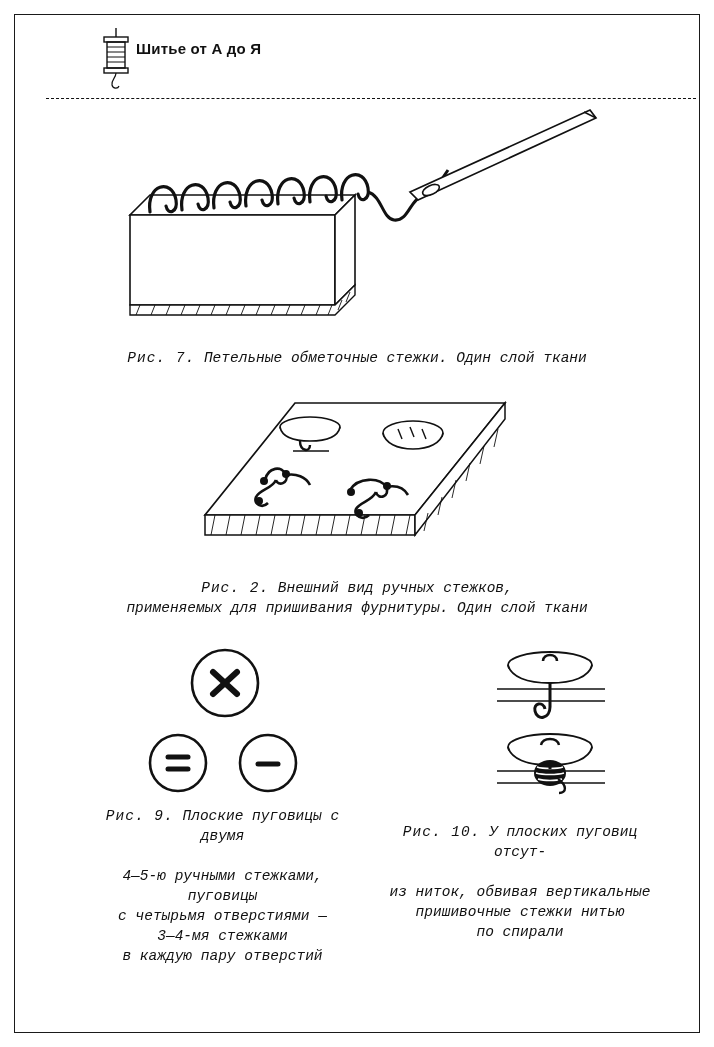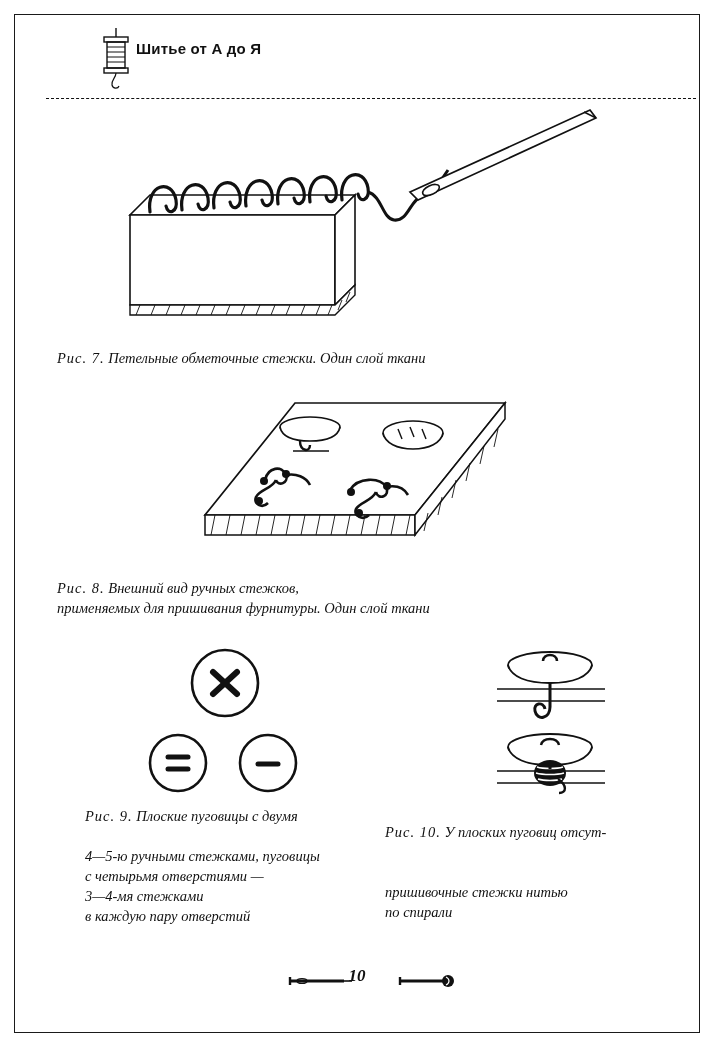--- a/index.html
+++ b/index.html
@@ -64,21 +64,22 @@
     height: 0;
     border-top: 1.6px dashed #111;
   }
 
   
   .fig {
     position: absolute;
   }
   .caption {
     position: absolute;
-    font-family: Liberation Serif, serif;
+    text-align: center;
+    font-family: Liberation Mono, monospace;
     font-style: italic;
     font-size: 14.5px;
     line-height: 20px;
     color: #111;
   }
   .caption .lbl {
     font-style: italic;
     letter-spacing: 1px;
   }
 
@@ -256,21 +257,21 @@
         <path d="M196 102 C206 100, 214 103, 218 110"></path>
       </g>
       <g fill="#111">
         <circle cx="161" cy="107" r="4"></circle>
         <circle cx="169" cy="128" r="4"></circle>
         <circle cx="197" cy="101" r="4"></circle>
       </g>
     </svg>
   </div>
   <div class="caption" id="cap8">
-    <span class="lbl">Рис.  8.</span>
+    <span class="lbl">Рис.  2.</span>
     <span>Внешний вид ручных стежков,</span><br>
     <span>применяемых для пришивания фурнитуры. Один слой ткани</span>
   </div>
 
   <div class="fig" id="fig9">
     <svg width="210" height="150" viewBox="0 0 210 150">
 
       <circle cx="85" cy="38" r="33" fill="#ffffff" stroke="#111" stroke-width="2.6"></circle>
       <g stroke="#111" stroke-width="6" stroke-linecap="round">
         <line x1="73" y1="27" x2="97" y2="49"></line>
@@ -324,38 +325,19 @@
         <path d="M83 134 C89 136, 101 136, 107 134"></path>
       </g>
       <path d="M95 120 L95 124" stroke="#111" stroke-width="3"></path>
       <path d="M103 134 C112 140, 112 148, 104 148" fill="none" stroke="#111" stroke-width="2.4"></path>
     </svg>
   </div>
   <div class="caption" id="cap10">
     <span class="lbl">Рис.  10.</span>
     <span>У плоских пуговиц отсут-</span><br>
     <br>
-    <br>
+    <span>из ниток, обвивая вертикальные</span><br>
     <span>пришивочные стежки нитью</span><br>
     <span>по спирали</span>
   </div>
 
-  <div class="footer">
-    <div class="footer-orn-left">
-      <svg width="66" height="26" viewBox="0 0 66 26">
-        <line x1="4" y1="13" x2="58" y2="13" stroke="#111" stroke-width="3"></line>
-        <line x1="4" y1="9" x2="4" y2="17" stroke="#111" stroke-width="2.4"></line>
-        <path d="M58 13 L66 13" stroke="#111" stroke-width="1.6"></path>
-        <ellipse cx="16" cy="13" rx="5" ry="2.4" fill="none" stroke="#111" stroke-width="1.4"></ellipse>
-      </svg>
-    </div>
-    <div class="page-number">10</div>
-    <div class="footer-orn-right">
-      <svg width="60" height="26" viewBox="0 0 60 26">
-        <line x1="2" y1="13" x2="46" y2="13" stroke="#111" stroke-width="3"></line>
-        <line x1="2" y1="9" x2="2" y2="17" stroke="#111" stroke-width="2.4"></line>
-        <circle cx="50" cy="13" r="6" fill="#111"></circle>
-        <path d="M48 9 C52 11, 52 15, 48 17" fill="none" stroke="#ffffff" stroke-width="1.2"></path>
-      </svg>
-    </div>
-  </div>
 
 </div>
 
 </body></html>

